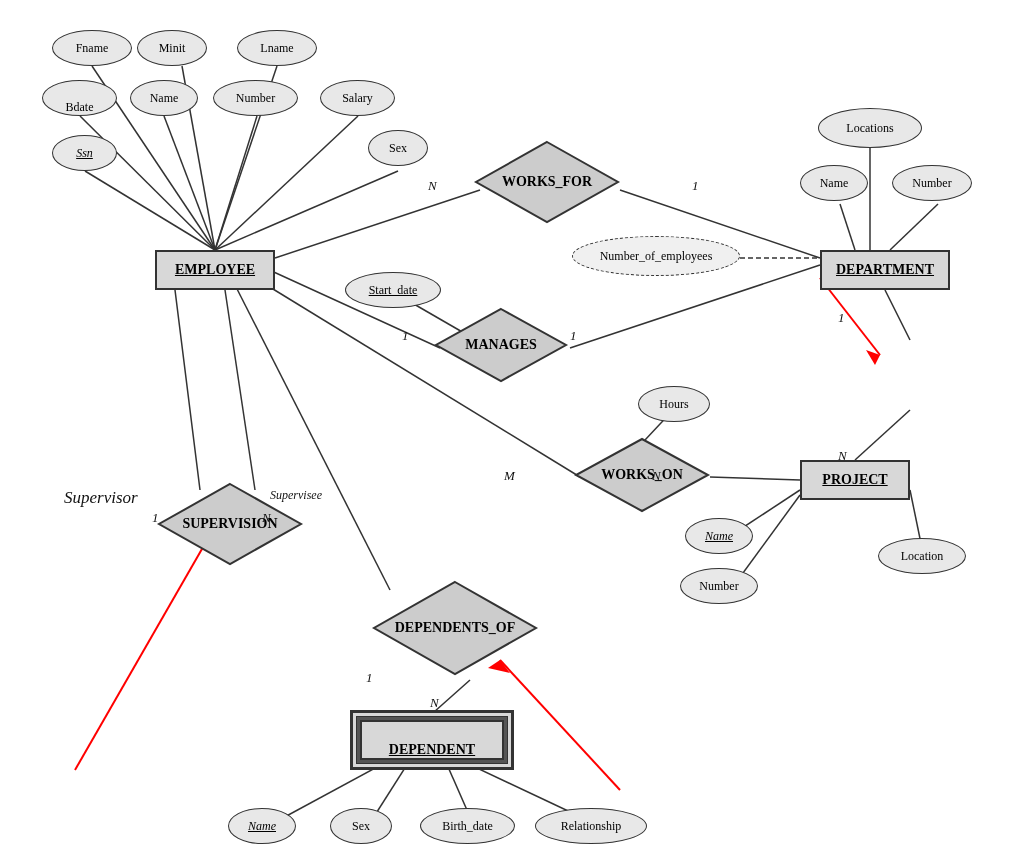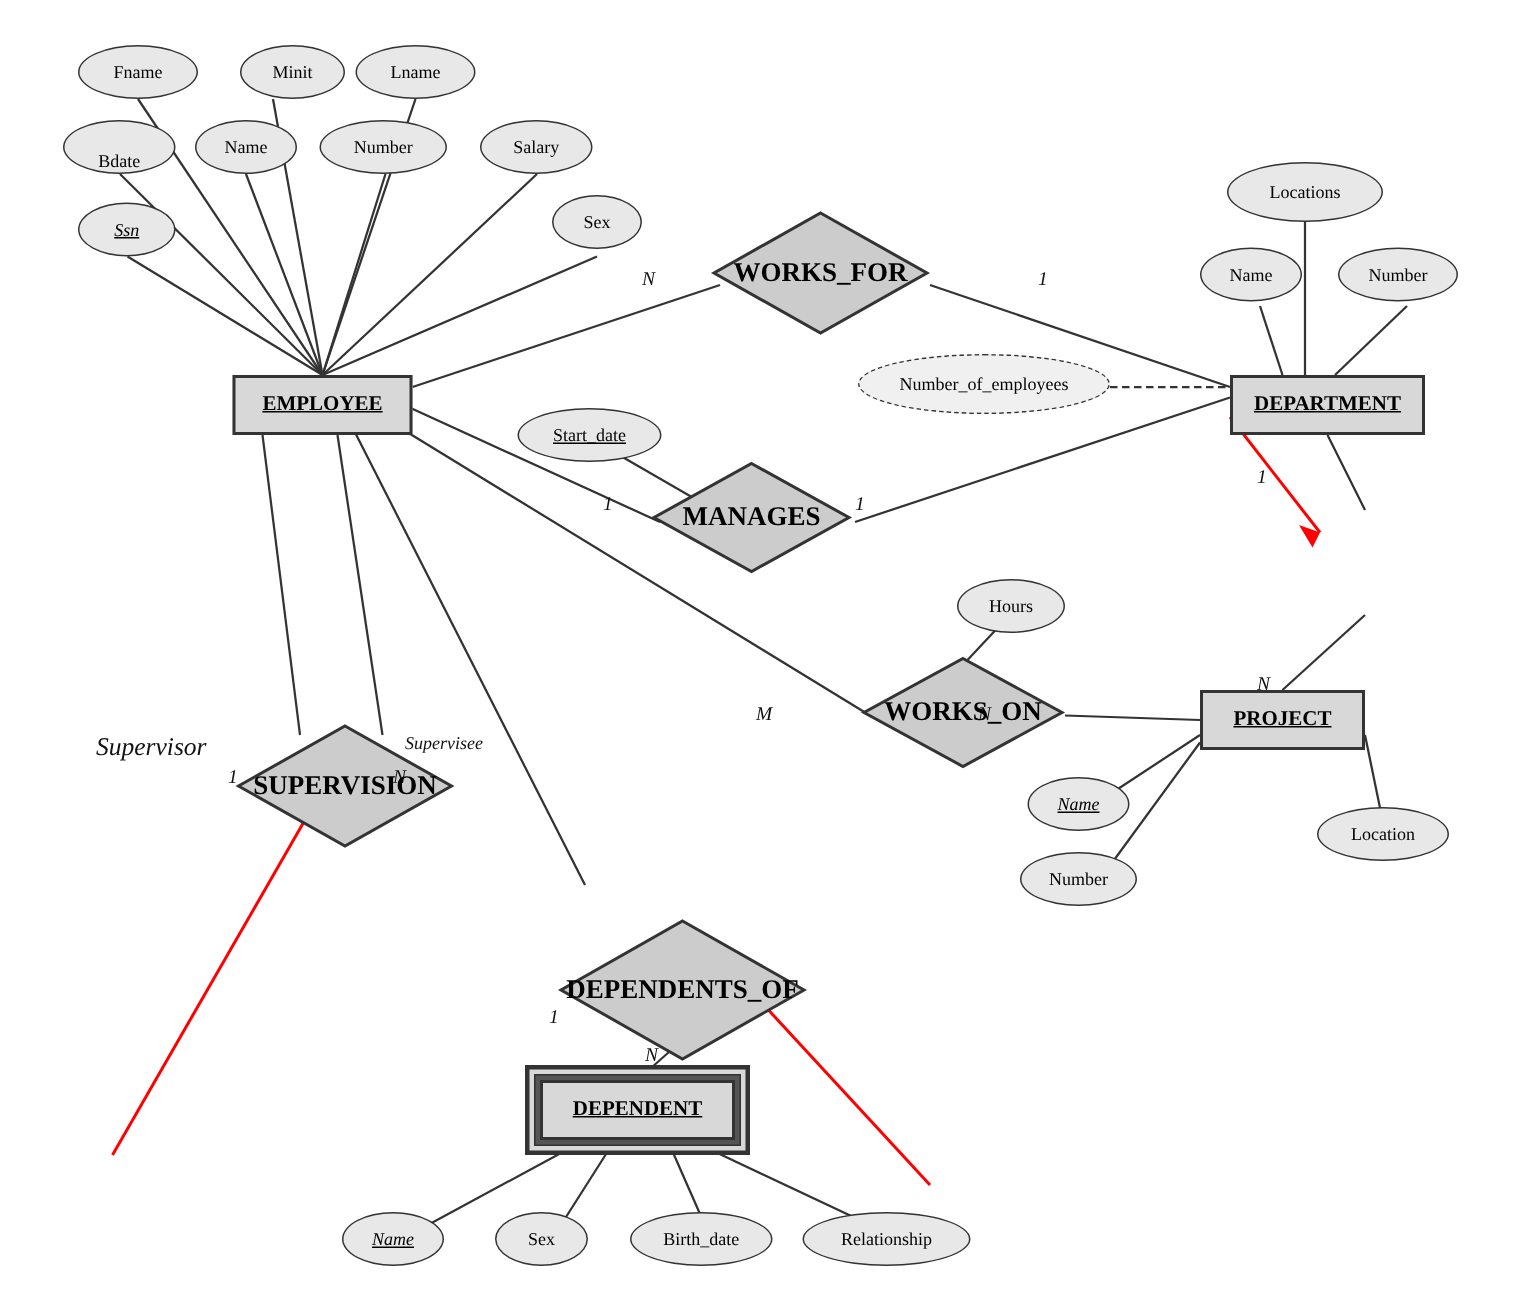--- a/index.html
+++ b/index.html
@@ -41,21 +41,21 @@
     .diamond-wrap {
       position: absolute;
       display: flex;
       align-items: center;
       justify-content: center;
     }
     .diamond-label {
       position: relative;
       z-index: 2;
       font-weight: bold;
-      font-size: 18px;
+      font-size: 14px;
       text-align: center;
       line-height: 1.2;
     }
 
     
     .attr {
       position: absolute;
       background: #e8e8e8;
       border: 1.5px solid #333;
       border-radius: 50%;
@@ -171,21 +171,21 @@
   </div>
 
   <div class="entity" style="left:820px; top:250px; width:130px; height:40px;">
     <span>DEPARTMENT</span>
   </div>
 
   <div class="entity" style="left:800px; top:460px; width:110px; height:40px;">
     <span>PROJECT</span>
   </div>
 
-  <div class="entity" style="left:360px; top:720px; width:130px; height:40px; box-shadow: 0 0 0 4px #333, 0 0 0 7px #d8d8d8, 0 0 0 10px #333; outline: 3px solid #555;">
+  <div class="entity" style="left:360px; top:720px; width:144px; height:40px; box-shadow: 0 0 0 4px #333, 0 0 0 7px #d8d8d8, 0 0 0 10px #333; outline: 3px solid #555; align-items: flex-end;">
     <span>DEPENDENT</span>
   </div>
 
   <div class="diamond-wrap" style="position:absolute; left:472px; top:138px; width:150px; height:88px;">
     <svg width="150" height="88" style="position:absolute;top:0;left:0;">
       <polygon points="75,4 146,44 75,84 4,44" fill="#ccc" stroke="#333" stroke-width="2"></polygon>
     </svg>
     <span class="diamond-label">WORKS_FOR</span>
   </div>
 
@@ -204,32 +204,32 @@
   </div>
 
 
   <div class="diamond-wrap" style="position:absolute; left:155px; top:480px; width:150px; height:88px;">
     <svg width="150" height="88" style="position:absolute;top:0;left:0;">
       <polygon points="75,4 146,44 75,84 4,44" fill="#ccc" stroke="#333" stroke-width="2"></polygon>
     </svg>
     <span class="diamond-label">SUPERVISION</span>
   </div>
 
-  <div class="diamond-wrap" style="position:absolute; left:370px; top:610px; width:170px; height:100px;">
+  <div class="diamond-wrap" style="position:absolute; left:370px; top:578px; width:170px; height:100px;">
     <svg width="170" height="100" style="position:absolute;top:0;left:0;">
       <polygon points="85,4 166,50 85,96 4,50" fill="#ccc" stroke="#333" stroke-width="2"></polygon>
     </svg>
     <span class="diamond-label">DEPENDENTS_OF</span>
   </div>
 
   <div class="attr" style="left:52px; top:30px; width:80px; height:36px;">
     <span>Fname</span>
   </div>
 
-  <div class="attr" style="left:160px; top:30px; width:70px; height:36px;">
+  <div class="attr" style="left:137px; top:30px; width:70px; height:36px;">
     <span>Minit</span>
   </div>
 
   <div class="attr" style="left:237px; top:30px; width:80px; height:36px;">
     <span>Lname</span>
   </div>
 
   <div class="attr" style="left:42px; top:80px; width:75px; height:36px;align-items:flex-end;">
     <span>Bdate</span>
   </div>

